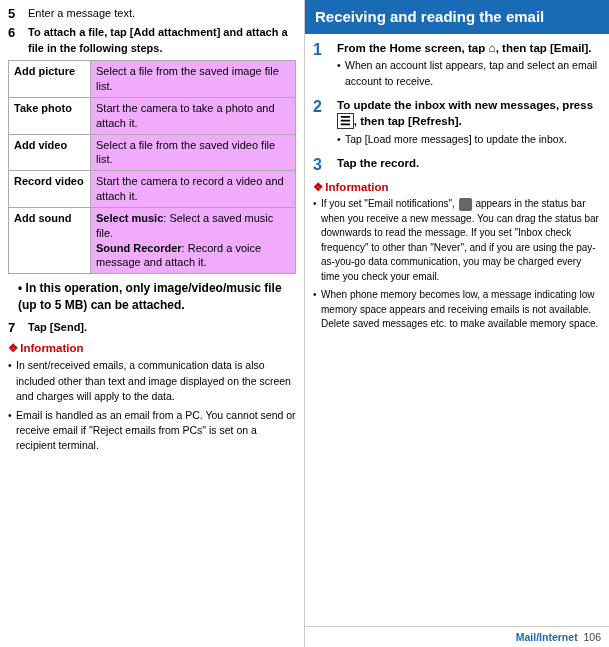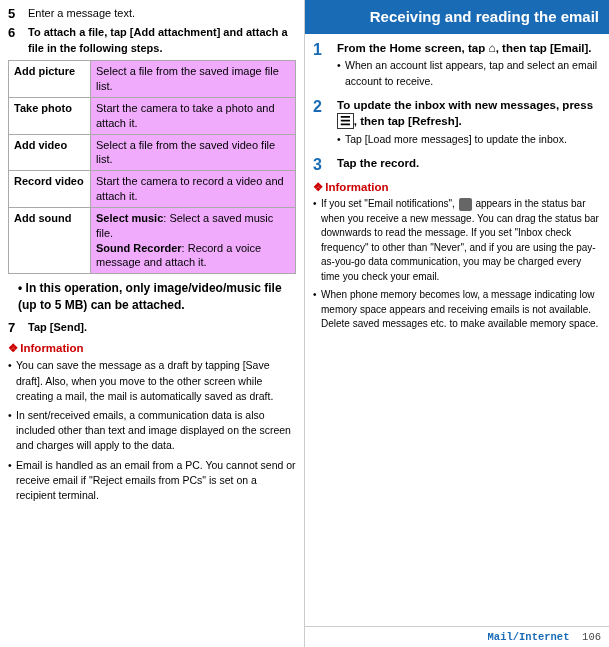--- a/index.html
+++ b/index.html
@@ -109,21 +109,20 @@
       flex-direction: column;
     }
 
     .right-header {
       background: #1a6bb5;
       color: #fff;
       font-size: 15px;
       font-weight: bold;
       padding: 7px 10px;
       line-height: 1.3;
-      text-align: right;
     }
 
     .right-body {
       padding: 6px 8px;
       flex: 1;
     }
 
     .right-step-block {
       display: flex;
       margin-bottom: 6px;
@@ -187,21 +186,20 @@
 
     
     .page-footer {
       display: flex;
       justify-content: flex-end;
       align-items: flex-end;
       padding: 4px 8px;
       border-top: 1px solid #ccc;
       font-size: 10.5px;
       color: #444;
-      font-family: Liberation Mono, monospace;
     }
     .page-footer .footer-label {
       color: #1a6bb5;
       font-weight: bold;
     }
   </style>
 </head>
 <body>
 
 <div class="left-col">
@@ -244,21 +242,20 @@
   <div class="bullet-note">In this operation, only image/video/music file (up to 5 MB) can be attached.</div>
 
   <div class="step7">
     <span class="step-num">7</span>
     <span class="step-text"><b>Tap [Send].</b></span>
   </div>
 
   <div class="info-section-left">
     <div class="info-header-left">Information</div>
     <div id="left-info-bullets">
-        <div class="info-bullet-left">You can save the message as a draft by tapping [Save draft]. Also, when you move to the other screen while creating a mail, the mail is automatically saved as draft.</div>
         <div class="info-bullet-left">In sent/received emails, a communication data is also included other than text and image displayed on the screen and charges will apply to the data.</div>
         <div class="info-bullet-left">Email is handled as an email from a PC. You cannot send or receive email if "Reject emails from PCs" is set on a recipient terminal.</div>
       </div>
   </div>
 </div>
 
 <div class="right-col">
   <div class="right-header">Receiving and reading the email</div>
 
   <div class="right-body">

